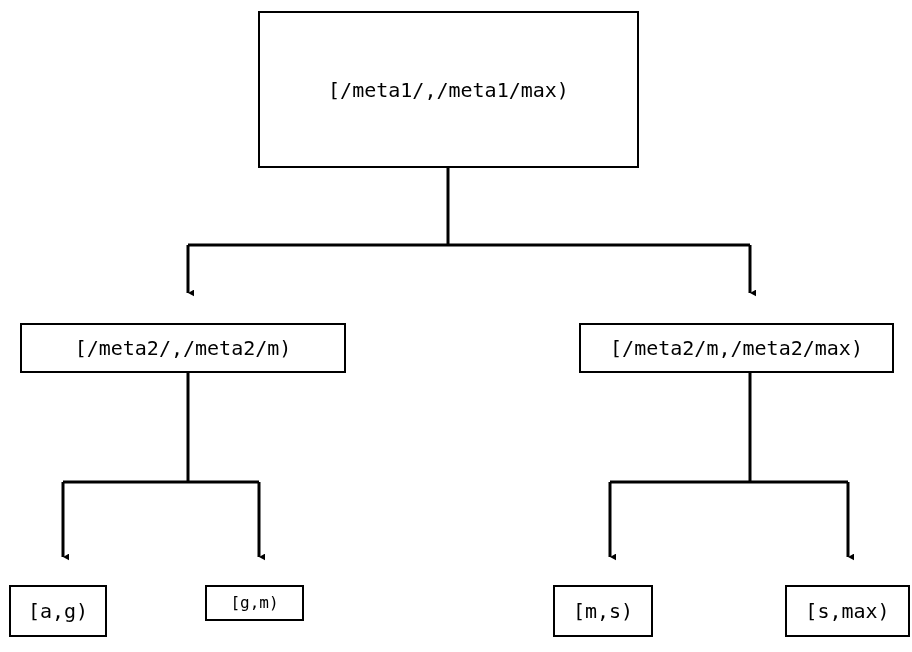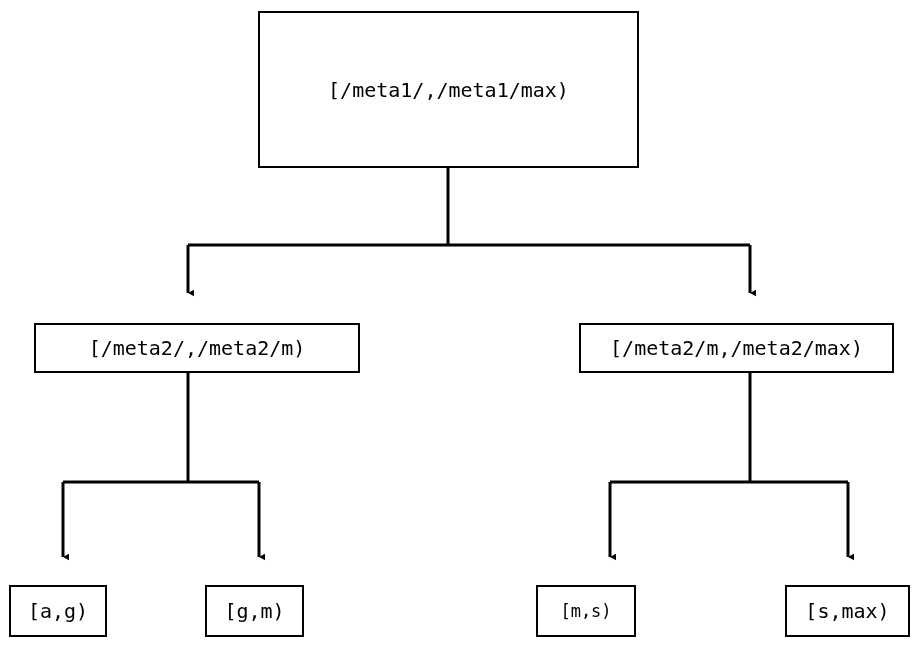--- a/index.html
+++ b/index.html
@@ -51,50 +51,49 @@
     height: 157px;
     font-size: 20px;
   }
   
   #node-meta2-left {
     left: 20px;
     top: 323px;
     width: 326px;
     height: 50px;
     font-size: 20px;
-    margin-left: 14px;
   }
   #node-meta2-right {
     left: 579px;
     top: 323px;
     width: 315px;
     height: 50px;
     font-size: 20px;
   }
   
   #node-leaf-ag {
     left: 9px;
     top: 585px;
     width: 98px;
     height: 52px;
     font-size: 20px;
   }
   #node-leaf-gm {
     left: 205px;
     top: 585px;
     width: 99px;
-    height: 52px;
-    font-size: 20px;
+    height: 36px;
+    font-size: 16px;
   }
   #node-leaf-ms {
-    left: 536px;
+    left: 553px;
     top: 585px;
     width: 100px;
     height: 52px;
-    font-size: 17px;
+    font-size: 20px;
   }
   #node-leaf-smax {
     left: 777px;
     top: 585px;
     width: 125px;
     height: 52px;
     font-size: 20px;
     margin-left: 8px;
   }
 </style>

